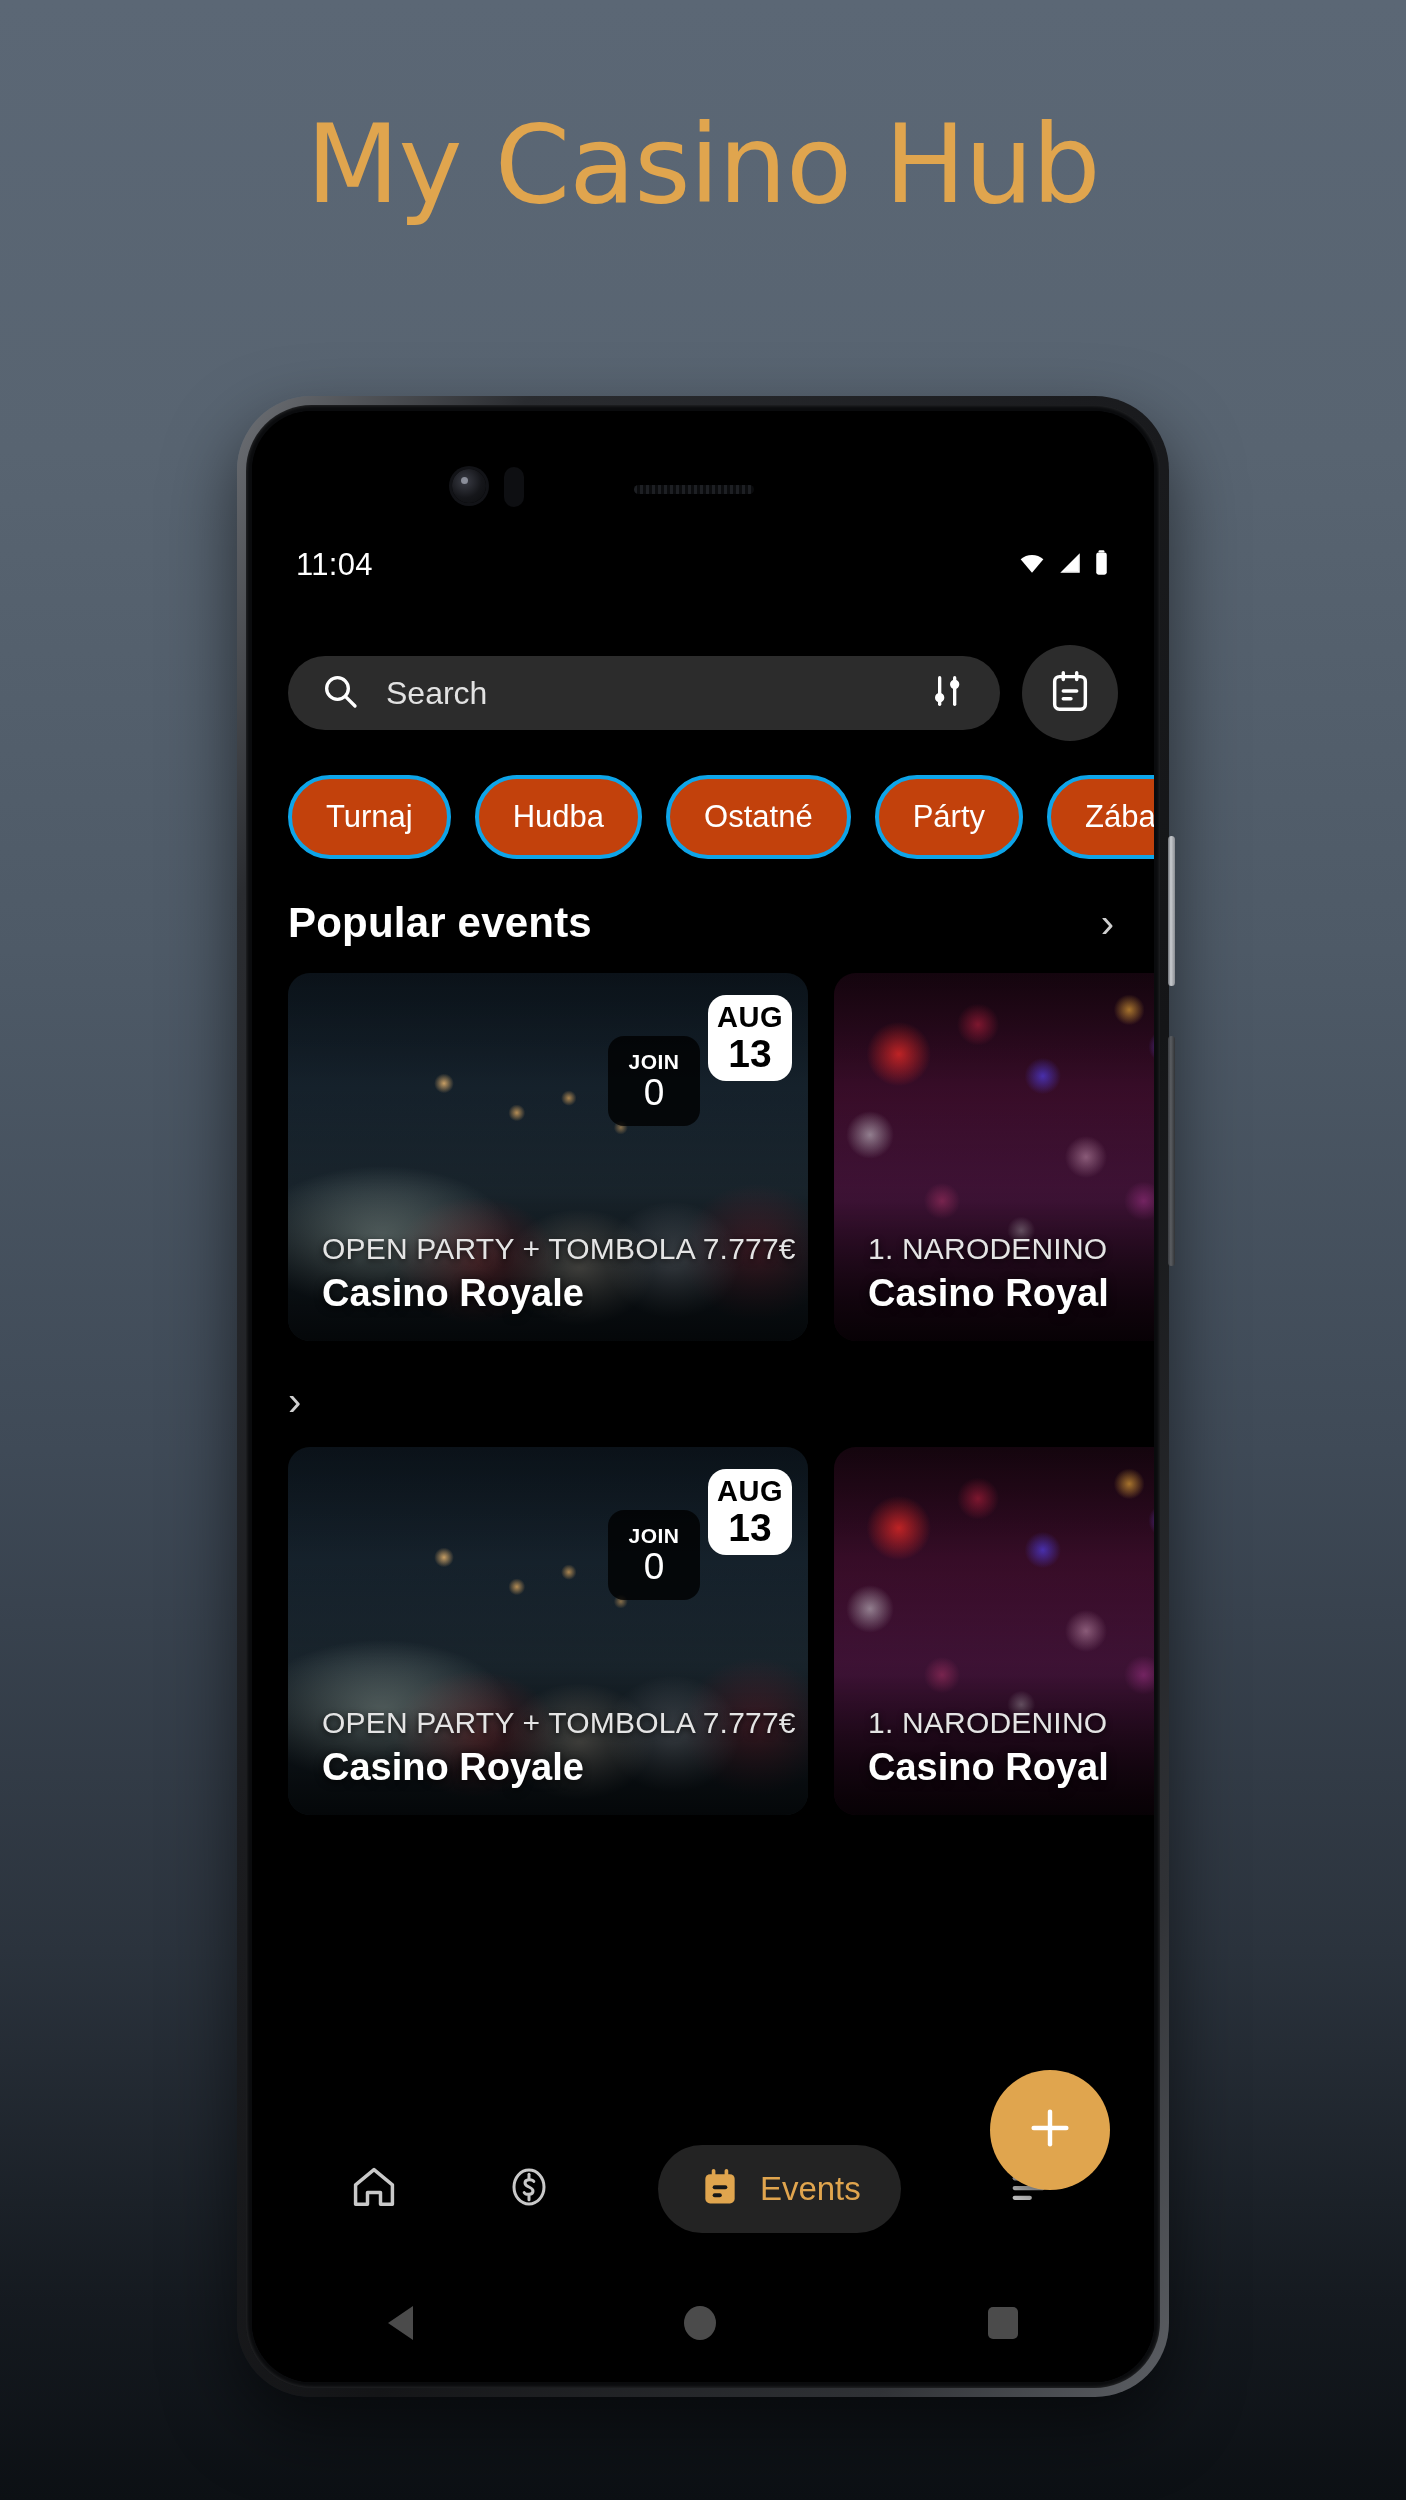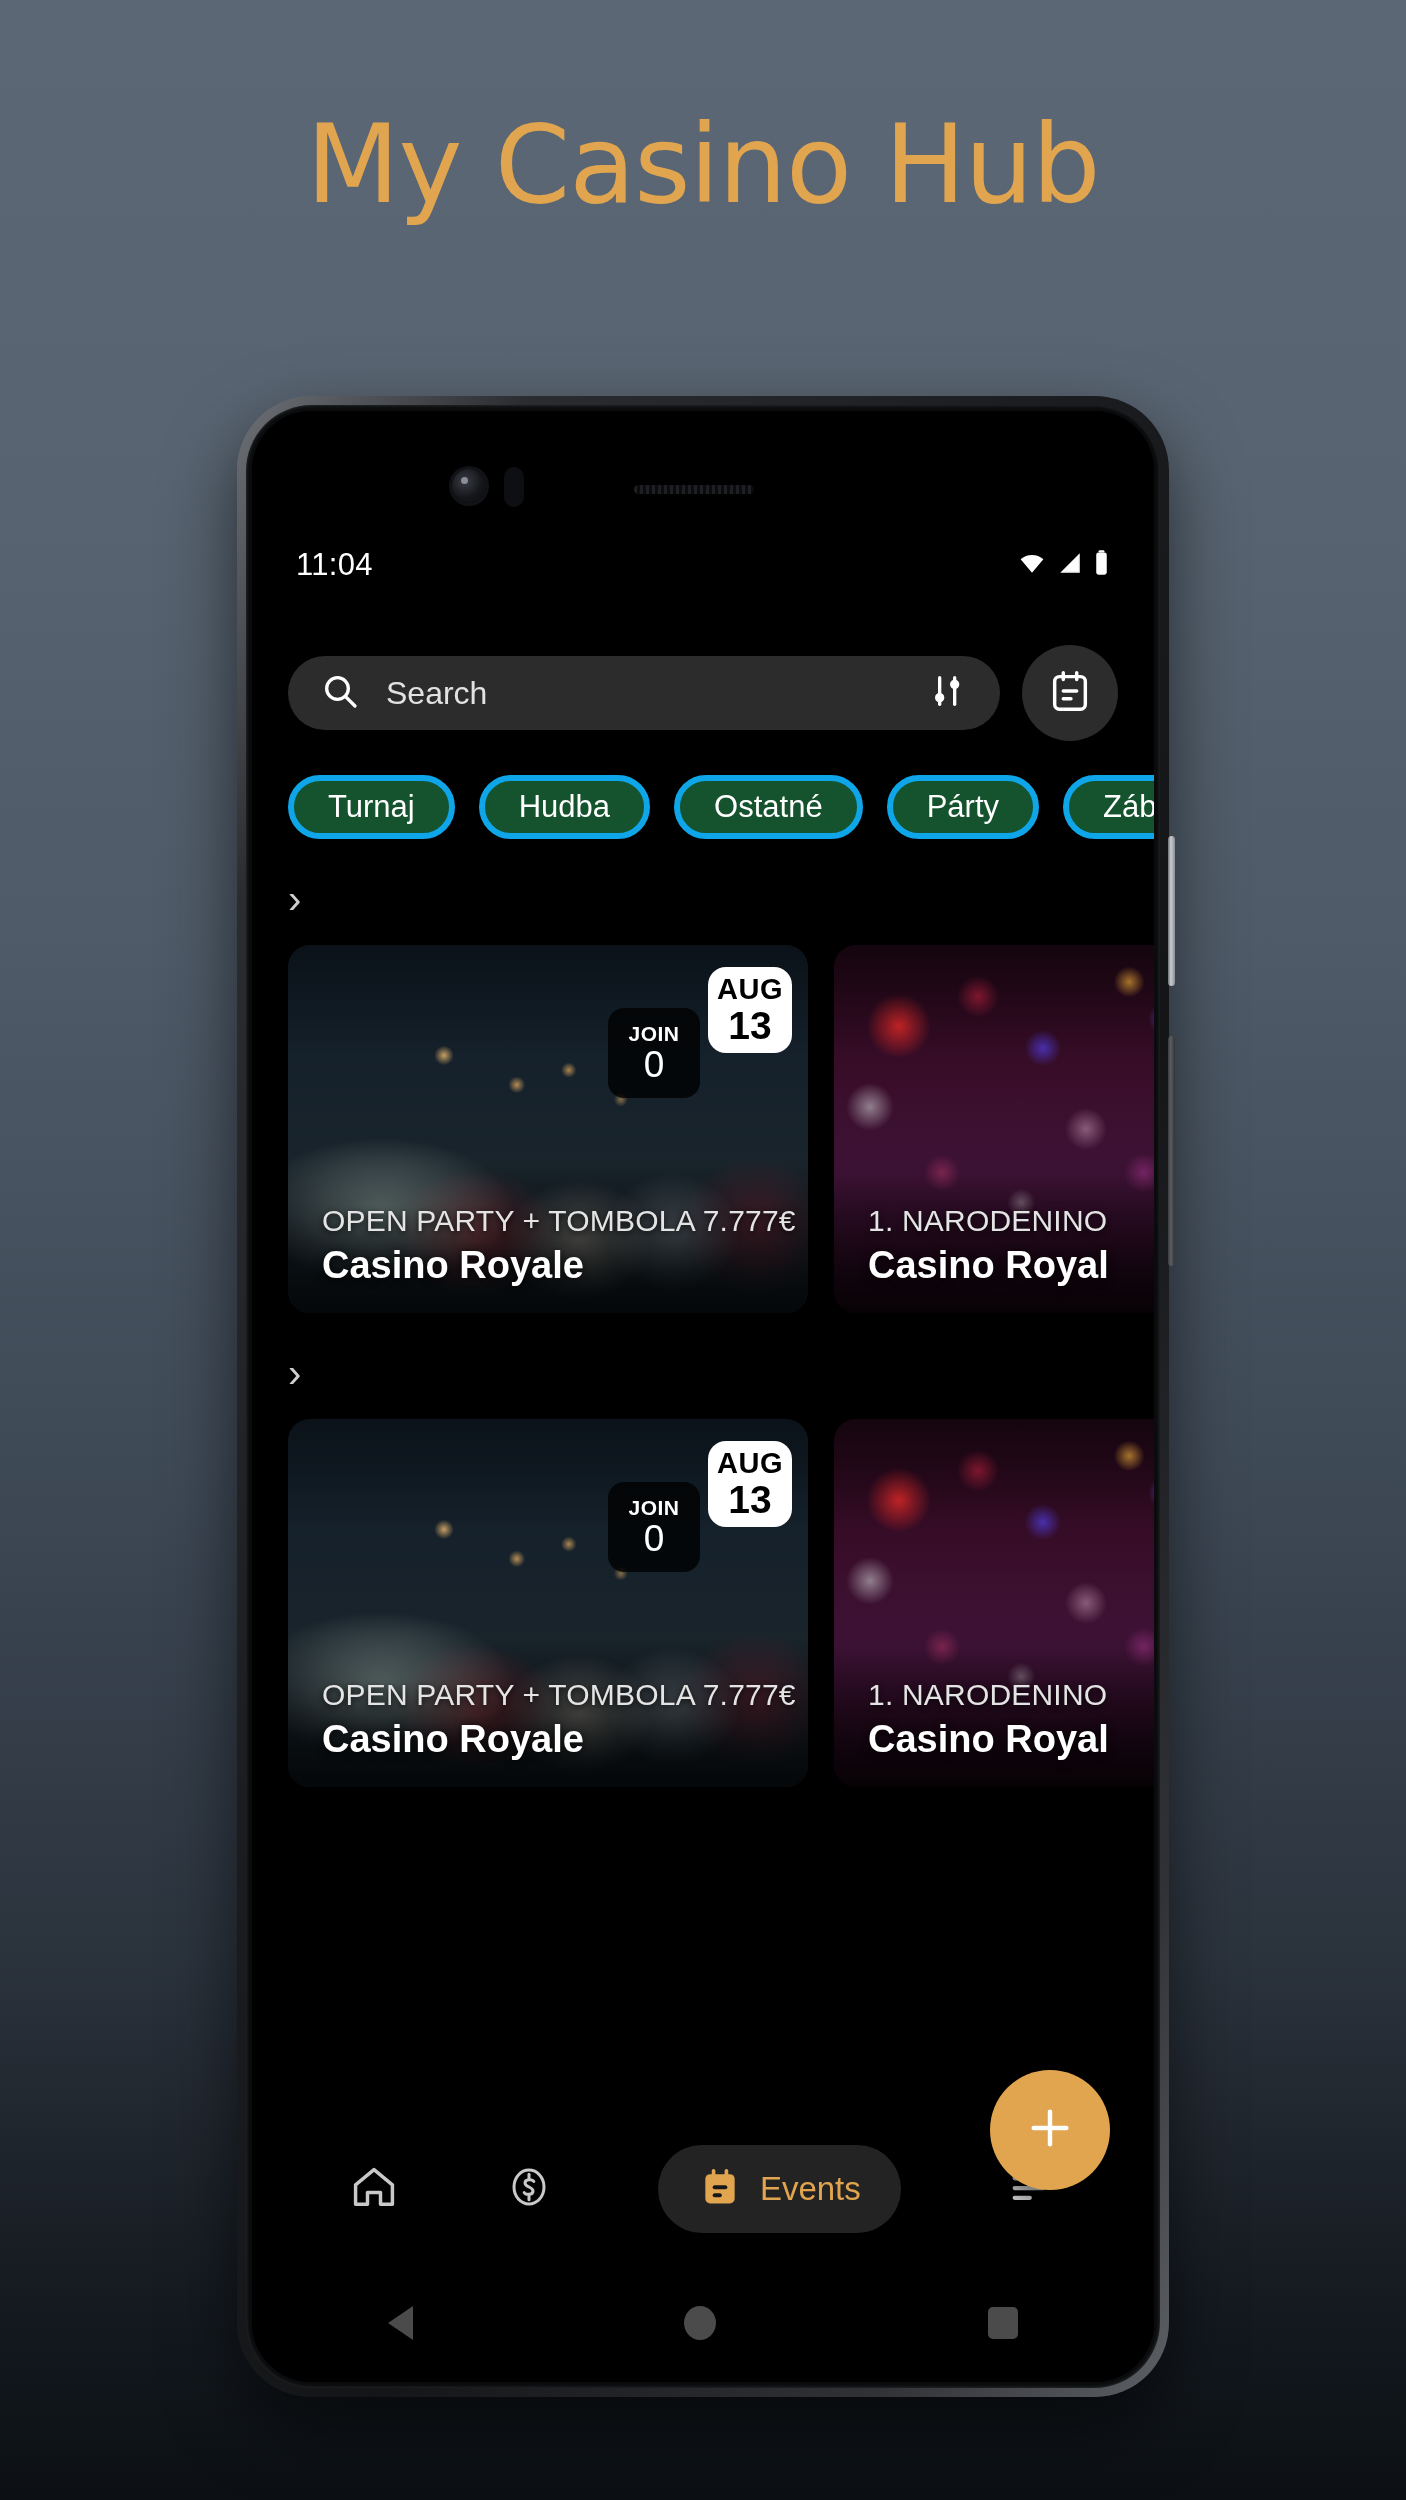--- a/index.html
+++ b/index.html
@@ -115,24 +115,24 @@
     background:#2c2c2c;
     display:flex; align-items:center; justify-content:center;
   }
 
   
   .chips{
     display:flex; gap:24px; padding:34px 0 0 36px;
     white-space:nowrap; overflow:hidden;
   }
   .chip{
-    border:6px solid #0ea5e9; border-radius:42px;
-    height:64px; padding:0 34px;
+    border:4px solid #0ea5e9; border-radius:42px;
+    height:84px; padding:0 34px;
     display:flex; align-items:center;
-    color:#fff; font-size:31px; background:#14532d;
+    color:#fff; font-size:31px; background:#c2410c;
     flex:0 0 auto;
   }
 
   
   .section-head{
     display:flex; align-items:center; justify-content:space-between;
     padding:40px 40px 0 36px;
   }
   .section-title{ color:#fff; font-size:42px; font-weight:700; letter-spacing:.2px; }
   .chev{ color:#cfcfcf; font-size:40px; line-height:1; }
@@ -327,20 +327,21 @@
 
         <div class="chips">
           <div class="chip">Turnaj</div>
           <div class="chip">Hudba</div>
           <div class="chip">Ostatné</div>
           <div class="chip">Párty</div>
           <div class="chip">Zábava</div>
         </div>
 
         <div class="section-head">
+          <span class="section-title">Popular events</span>
           <span class="chev">›</span>
         </div>
         <div class="cards">
           <div class="card">
             <div class="card-img img-party"></div>
             <div class="card-shade"></div>
             <div class="badges">
               <div class="badge-join">
                 <span class="bt">JOIN</span>
                 <span class="bv">0</span>

